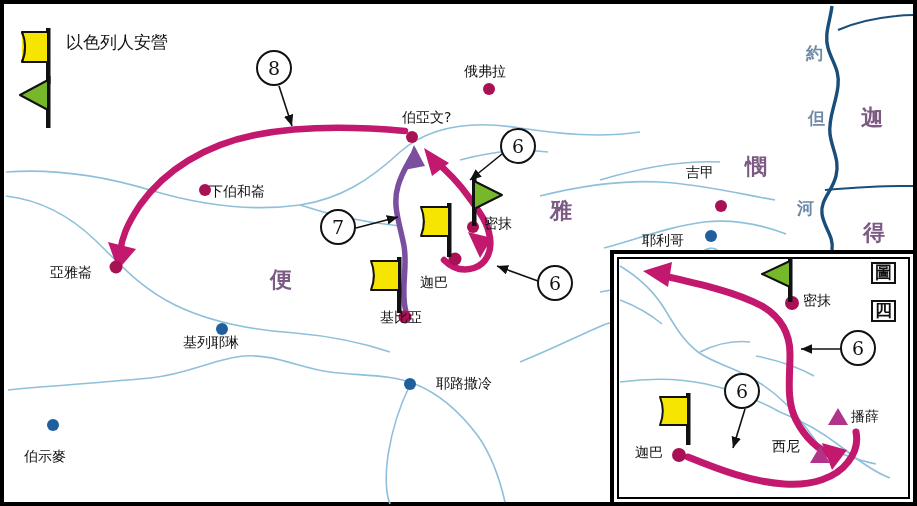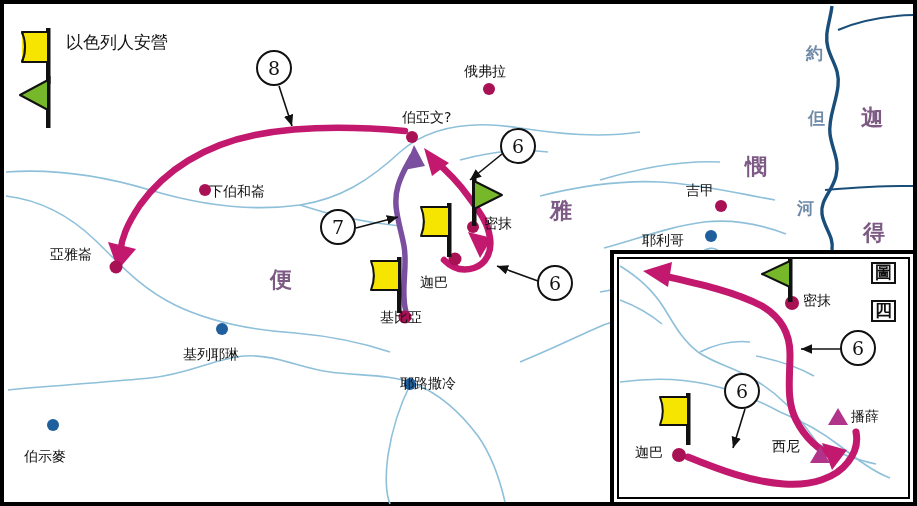--- a/index.html
+++ b/index.html
@@ -172,30 +172,30 @@
     </g>
     <g>
       <rect x="788" y="258" width="4.5" height="44" fill="#111"></rect>
       <polygon points="790,261 790,287 762,274" fill="#76B82A" stroke="#111" stroke-width="2" stroke-linejoin="round"></polygon>
     </g>
   </svg>
 
   <div class="lbl lbl-legend" style="left:66px;top:31px;">以色列人安營</div>
 
   <div class="lbl lbl-place" style="left:209px;top:183px;">下伯和崙</div>
-  <div class="lbl lbl-place" style="left:50px;top:246px;">亞雅崙</div>
-  <div class="lbl lbl-place" style="left:183px;top:346px;">基列耶琳</div>
+  <div class="lbl lbl-place" style="left:50px;top:264px;">亞雅崙</div>
+  <div class="lbl lbl-place" style="left:183px;top:334px;">基列耶琳</div>
   <div class="lbl lbl-place" style="left:24px;top:448px;">伯示麥</div>
-  <div class="lbl lbl-place" style="left:400px;top:375px;">耶路撒冷</div>
+  <div class="lbl lbl-place" style="left:436px;top:375px;">耶路撒冷</div>
   <div class="lbl lbl-place" style="left:340px;top:309px;margin-left:40px;">基比亞</div>
   <div class="lbl lbl-place" style="left:420px;top:274px;">迦巴</div>
   <div class="lbl lbl-place" style="left:402px;top:109px;">伯亞文?</div>
   <div class="lbl lbl-place" style="left:464px;top:63px;">俄弗拉</div>
   <div class="lbl lbl-place" style="left:484px;top:215px;">密抹</div>
-  <div class="lbl lbl-place" style="left:686px;top:182px;">吉甲</div>
+  <div class="lbl lbl-place" style="left:686px;top:164px;">吉甲</div>
   <div class="lbl lbl-place" style="left:642px;top:232px;">耶利哥</div>
 
   <div class="lbl lbl-region" style="left:270px;top:265px;">便</div>
   <div class="lbl lbl-region" style="left:550px;top:196px;">雅</div>
   <div class="lbl lbl-region" style="left:745px;top:152px;">憫</div>
   <div class="lbl lbl-region" style="left:861px;top:103px;">迦</div>
   <div class="lbl lbl-region" style="left:863px;top:218px;">得</div>
 
   <div class="lbl lbl-river" style="left:806px;top:42px;">約</div>
   <div class="lbl lbl-river" style="left:808px;top:107px;">但</div>

